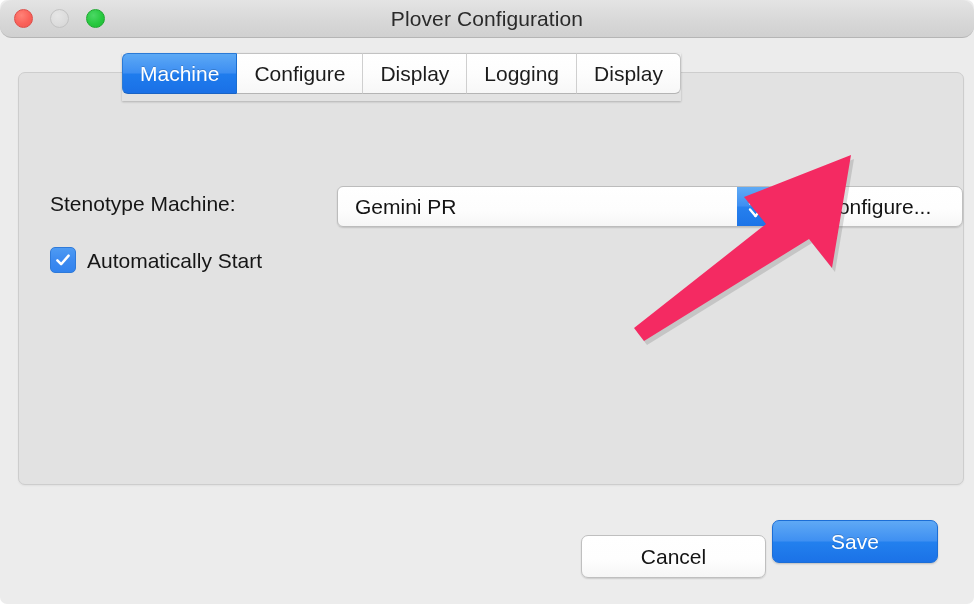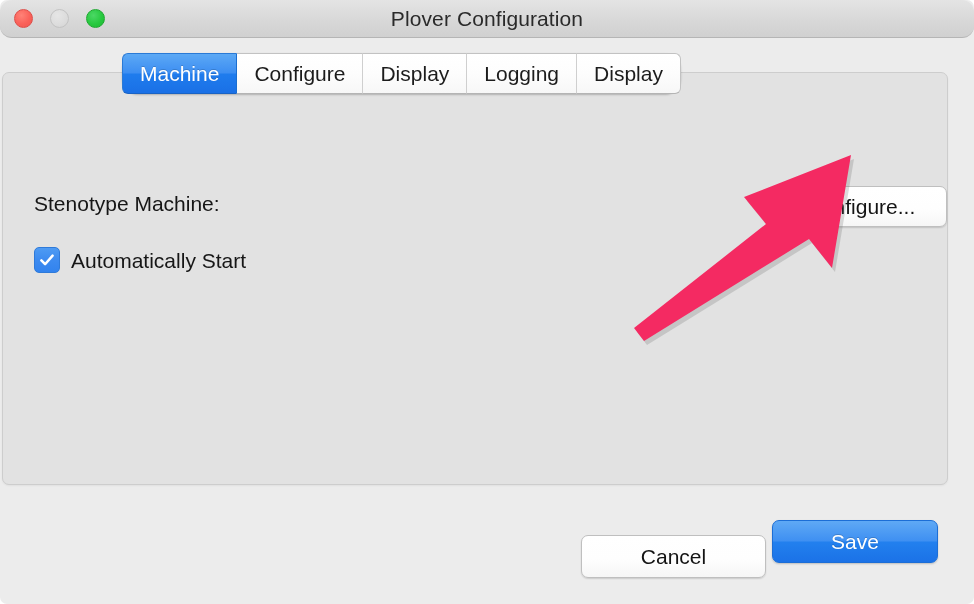--- a/index.html
+++ b/index.html
@@ -62,39 +62,39 @@
   }
   #tl-zoom {
     left: 86px;
     background: radial-gradient(circle at 38% 32%, #4bd865 0%, #27c93f 55%, #1eb832 100%);
     border: 1px solid #1da92f;
   }
 
   
   #panel {
     position: absolute;
-    left: 2px;
+    left: 18px;
     top: 72px;
     width: 946px;
     height: 413px;
     background: #e2e2e2;
     border: 1px solid #cdcdcd;
     border-radius: 7px;
     box-sizing: border-box;
     box-shadow: 0 1px 2px rgba(0,0,0,0.05);
   }
 
   
   #tabbar {
     position: absolute;
     left: 122px;
     top: 53px;
-    height: 41px;
-    display: flex;
-    border-radius: 16px;
+    height: 48px;
+    display: flex;
+    border-radius: 0;
     box-shadow: 0 1px 2px rgba(0,0,0,0.22);
     z-index: 5;
   }
   .tab {
     position: relative;
     display: flex;
     align-items: center;
     justify-content: center;
     height: 41px;
     padding: 0 17px;
@@ -268,20 +268,31 @@
     <div class="traffic" id="tl-close"></div>
     <div class="traffic" id="tl-min"></div>
     <div class="traffic" id="tl-zoom"></div>
     <div id="title">Plover Configuration</div>
   </div>
 
   <div id="panel">
 
     <div id="field-label">Stenotype Machine:</div>
 
+    <div id="machine-select">
+      <div id="machine-select-value">Gemini PR</div>
+      <div id="machine-select-arrows">
+        <svg width="15" height="25" viewBox="0 0 15 25" aria-hidden="true">
+          <path d="M7.5 3 L13 9.5" fill="none" stroke="#ffffff" stroke-width="2.4" stroke-linecap="round"></path>
+          <path d="M7.5 3 L2 9.5" fill="none" stroke="#ffffff" stroke-width="2.4" stroke-linecap="round"></path>
+          <path d="M7.5 22 L13 15.5" fill="none" stroke="#ffffff" stroke-width="2.4" stroke-linecap="round"></path>
+          <path d="M7.5 22 L2 15.5" fill="none" stroke="#ffffff" stroke-width="2.4" stroke-linecap="round"></path>
+        </svg>
+      </div>
+    </div>
 
     <div class="push-button" id="configure-button">Configure...</div>
 
     <div id="autostart-row">
       <div id="autostart-box">
         <svg width="18" height="18" viewBox="0 0 18 18" aria-hidden="true">
           <path d="M3.4 9.4 L7.1 13.2 L14.6 4.6" fill="none" stroke="#ffffff" stroke-width="2.5" stroke-linecap="round" stroke-linejoin="round"></path>
         </svg>
       </div>
       <div id="autostart-label">Automatically Start</div>

